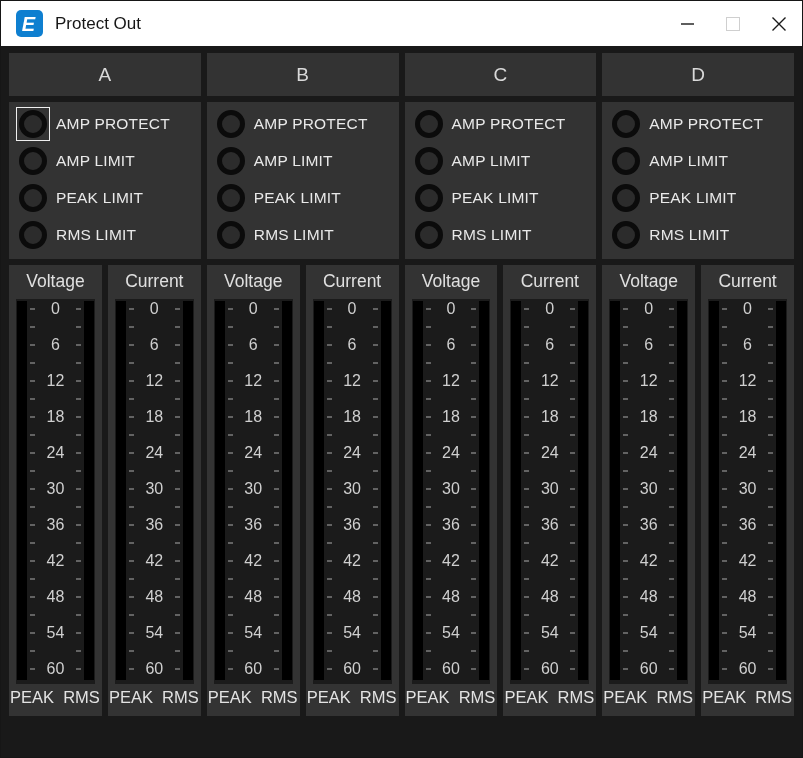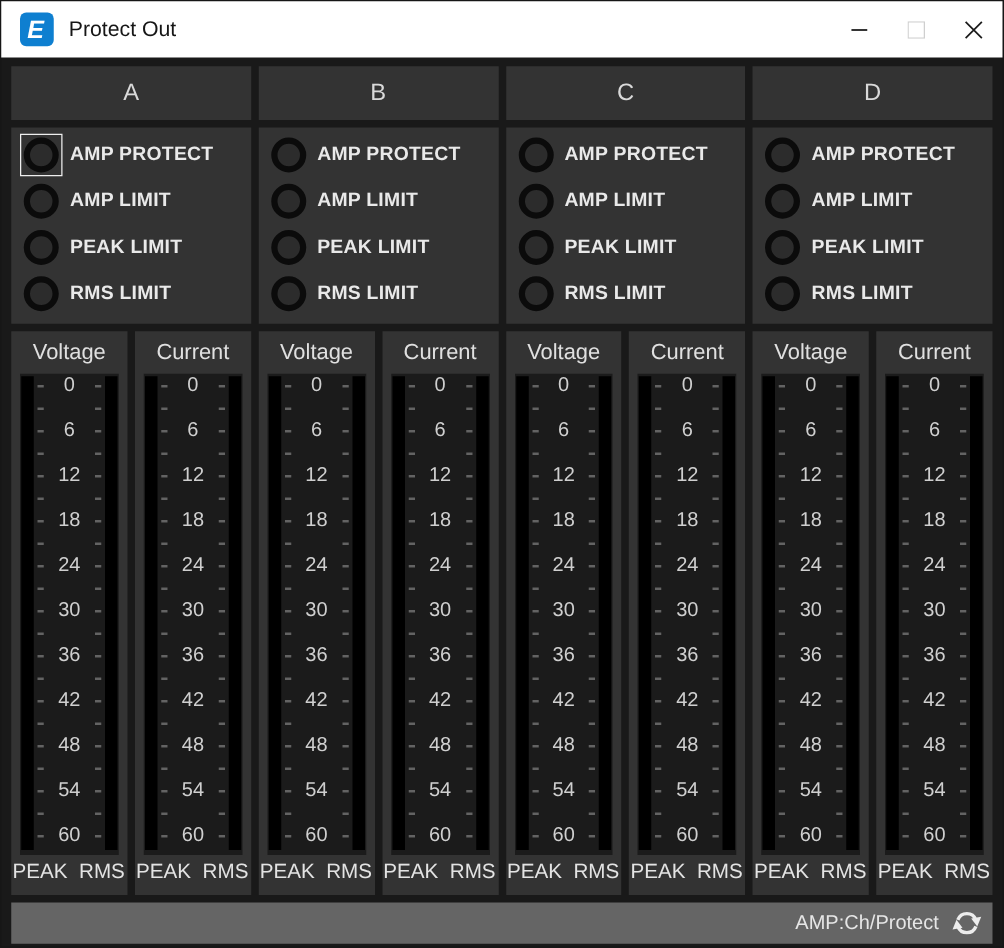--- a/index.html
+++ b/index.html
@@ -17,21 +17,21 @@
 
   
   .content { flex:1; padding:7px 8px 0 8px; }
   .grid4 { display:grid; grid-template-columns:repeat(4,1fr); gap:6px; }
   .panel { background:#333333; }
 
   .header-box { height:43px; display:flex; align-items:center; justify-content:center; }
   .header-letter { font-size:19px; color:#d9d9d9; }
 
   .led-grid { margin-top:6px; }
-  .led-panel { height:157px; padding:8px 0 8px 10px;font-weight:bold; }
+  .led-panel { height:157px; padding:8px 0 8px 10px; }
   .led-row { display:flex; align-items:center; height:28px; margin-bottom:9px; }
   .led { position:relative; width:28px; height:28px; flex:0 0 28px; border-radius:50%; background:#2c2c2c; border:5px solid #0b0b0b; }
   .led.focused::before { content:""; position:absolute; inset:-8px; border:1px solid #efefef; }
   .led-label { margin-left:9px; font-size:15.5px; color:#e9e9e9; letter-spacing:.2px; white-space:nowrap; }
 
   .meter-grid { margin-top:6px; }
   .meter-pair { display:grid; grid-template-columns:1fr 1fr; gap:6px; }
   .meter-panel { height:451px; }
   .meter-title { height:34px; padding-top:6px; text-align:center; font-size:17.5px; color:#e0e0e0; }
   .meter-inset { position:relative; margin:0 7px; height:385px; background:#1b1b1b; }
@@ -678,23 +678,14 @@
               <span class="num" style="top:360px">60</span>
          </div>
          <div class="meter-foot">
            <span>PEAK</span>
            <span>RMS</span>
          </div>
        </div>
         </div>
       </div>
 
-    <div class="statusbar">
-      <span class="status-text">AMP:Ch/Protect</span>
-      <svg width="27" height="27" viewBox="0 0 28 28">
-        <path d="M6.5 11.3 A8 8 0 0 1 21.5 11.3" fill="none" stroke="#ececec" stroke-width="2.8"></path>
-        <polygon points="17.6,10.2 25.9,8.8 22.6,16.8" fill="#ececec"></polygon>
-        <path d="M21.5 16.7 A8 8 0 0 1 6.5 16.7" fill="none" stroke="#ececec" stroke-width="2.8"></path>
-        <polygon points="10.4,17.8 2.1,19.2 5.4,11.2" fill="#ececec"></polygon>
-      </svg>
-    </div>
   </div>
 </div>
 
 </body></html>

